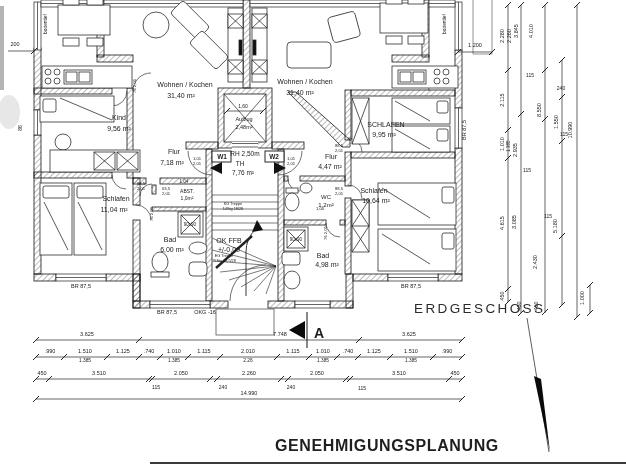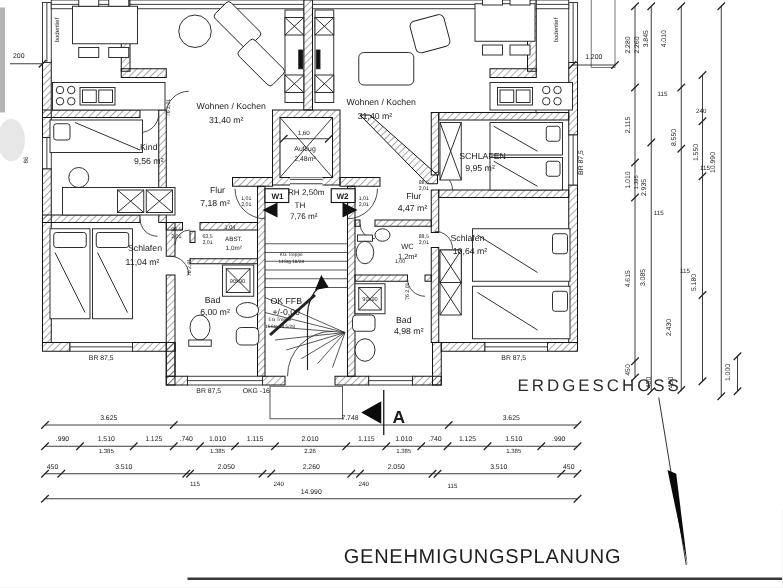--- a/index.html
+++ b/index.html
@@ -2,21 +2,21 @@
 <html><head>
 <meta charset="utf-8">
 <style>
   html,body{margin:0;padding:0;background:#e9e9e9;}
   .page{position:relative;width:626px;height:470px;background:#ffffff;overflow:hidden;
         font-family:"Liberation Sans",sans-serif;}
   .page svg{position:absolute;left:0;top:0;}
   svg text{font-family:"Liberation Sans",sans-serif;fill:#1c1c1c;}
   .plan-title{position:absolute;left:414px;top:301px;font-size:13.5px;letter-spacing:2.4px;
         color:#2b2b2b;white-space:nowrap;text-align:right;}
-  .plan-footer{position:absolute;left:275px;top:437px;font-size:16px;font-weight:400;
+  .plan-footer{position:absolute;left:275px;top:437px;font-size:16px;font-weight:700;
         letter-spacing:0.6px;color:#1f1f1f;white-space:nowrap;}
   .titleblock-line{position:absolute;left:150px;top:462px;width:476px;border-top:2px solid #3a3a3a;}
 </style>
 </head>
 <body>
 
 <div class="page">
 
 <svg id="plan" width="626" height="470" viewBox="0 0 626 470">
   <defs>

